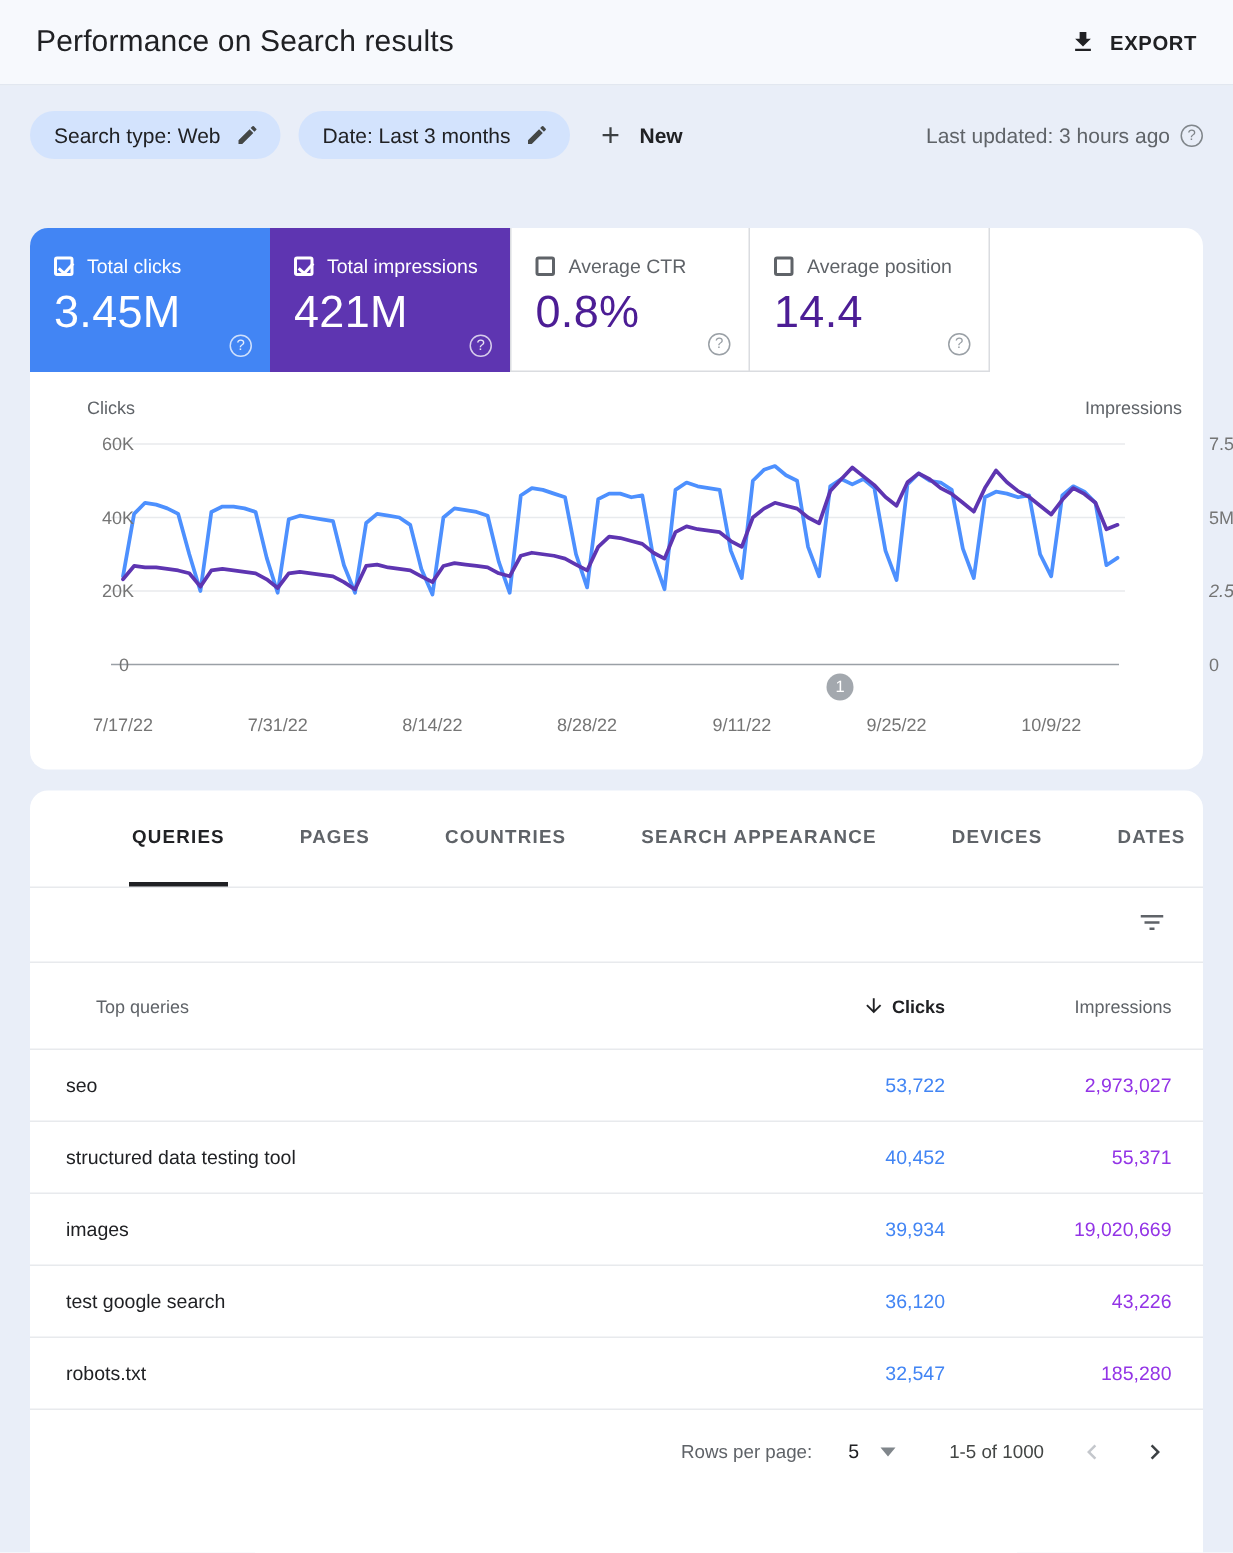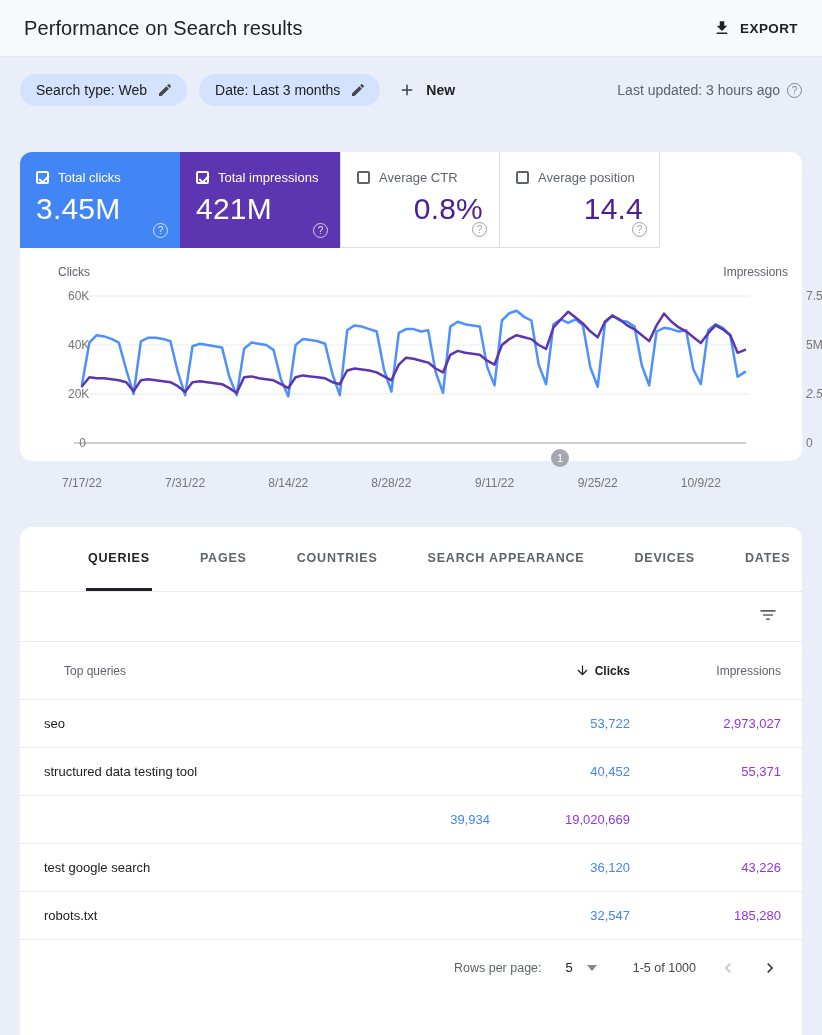--- a/index.html
+++ b/index.html
@@ -52,33 +52,33 @@
   }
   .qmark{
     width:15px; height:15px; border:1.4px solid #80868b; border-radius:50%;
     display:inline-flex; align-items:center; justify-content:center;
     font-size:10px; color:#80868b; flex:0 0 auto;
   }
   .qmark::after{ content:"?"; }
 
   
   .chart-panel{
-    position:absolute; left:20px; top:152px; width:782px; height:309px;
+    position:absolute; left:20px; top:152px; width:782px; height:361px;
     background:#fff; border-radius:12px;
   }
   .cards{ display:flex; height:96px; }
   .card{ width:160px; position:relative; padding:18px 16px 0 16px; cursor:pointer; }
   .card .card-top{ display:flex; align-items:center; gap:9px; }
   .card .card-label{ font-size:13px; }
   .card .card-value{ margin-top:7px; font-size:30px; font-weight:400; letter-spacing:.2px; }
   .card .qmark{ position:absolute; right:12px; bottom:10px; }
   .card-clicks{ background:#4285f4; color:#fff; border-radius:12px 0 0 0; }
   .card-impr{ background:#5e35b1; color:#fff; }
   .card-clicks .qmark,.card-impr .qmark{ border-color:rgba(255,255,255,.75); color:rgba(255,255,255,.85); }
-  .card-white{ background:#fff; color:#5f6368; border-bottom:1px solid #dadce0; border-right:1px solid #dadce0;text-align:right; }
+  .card-white{ background:#fff; color:#5f6368; border-bottom:1px solid #dadce0; border-right:1px solid #dadce0; }
   .card-ctr{ border-left:1px solid #dadce0; }
   .card-white .card-value{ color:#4c1d95; }
   .card-white .qmark{ border-color:#9aa0a6; color:#9aa0a6; }
   .cb{ width:13px; height:13px; border:2px solid #fff; border-radius:2px; position:relative; flex:0 0 auto; }
   .cb.checked::after{
     content:""; position:absolute; left:2.5px; top:-0.5px; width:4px; height:8px;
     border-right:2px solid #fff; border-bottom:2px solid #fff; transform:rotate(42deg);
   }
   .card-white .cb{ border-color:#5f6368; }
 
@@ -288,20 +288,21 @@
         <span class="cell-query">seo</span>
         <span class="cell-clicks">53,722</span>
         <span class="cell-impr">2,973,027</span>
       </div>
       <div class="trow">
         <span class="cell-query">structured data testing tool</span>
         <span class="cell-clicks">40,452</span>
         <span class="cell-impr">55,371</span>
       </div>
       <div class="trow">
+        <span class="cell-query">images</span>
         <span class="cell-clicks">39,934</span>
         <span class="cell-impr">19,020,669</span>
       </div>
       <div class="trow">
         <span class="cell-query">test google search</span>
         <span class="cell-clicks">36,120</span>
         <span class="cell-impr">43,226</span>
       </div>
       <div class="trow">
         <span class="cell-query">robots.txt</span>

